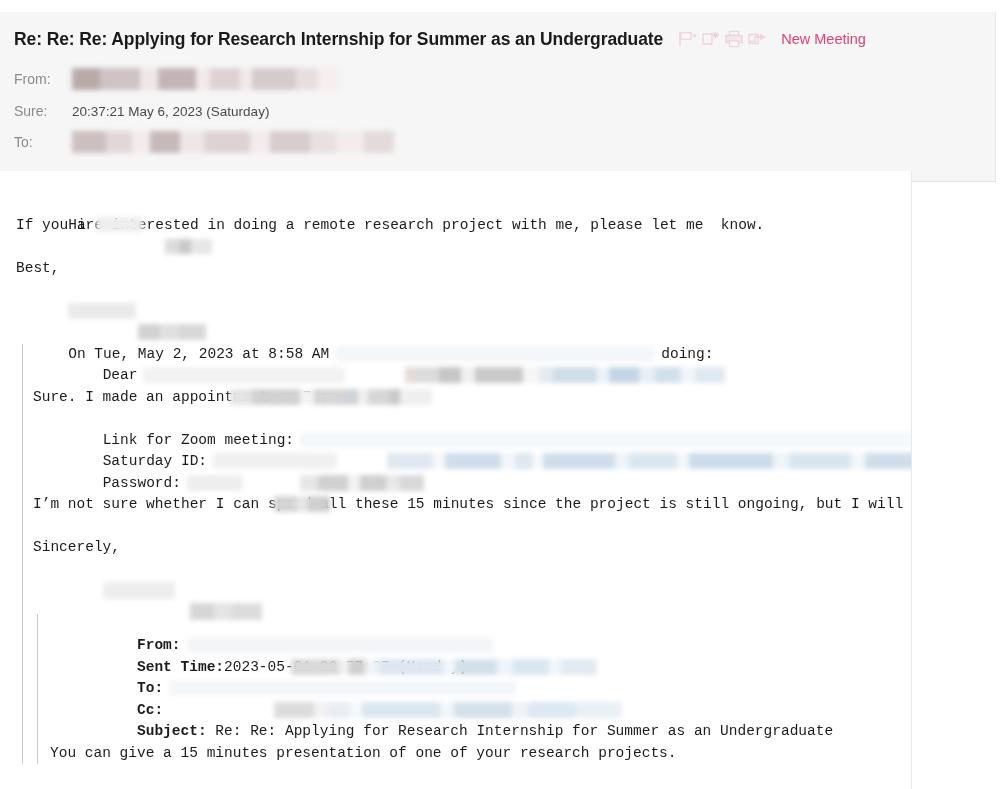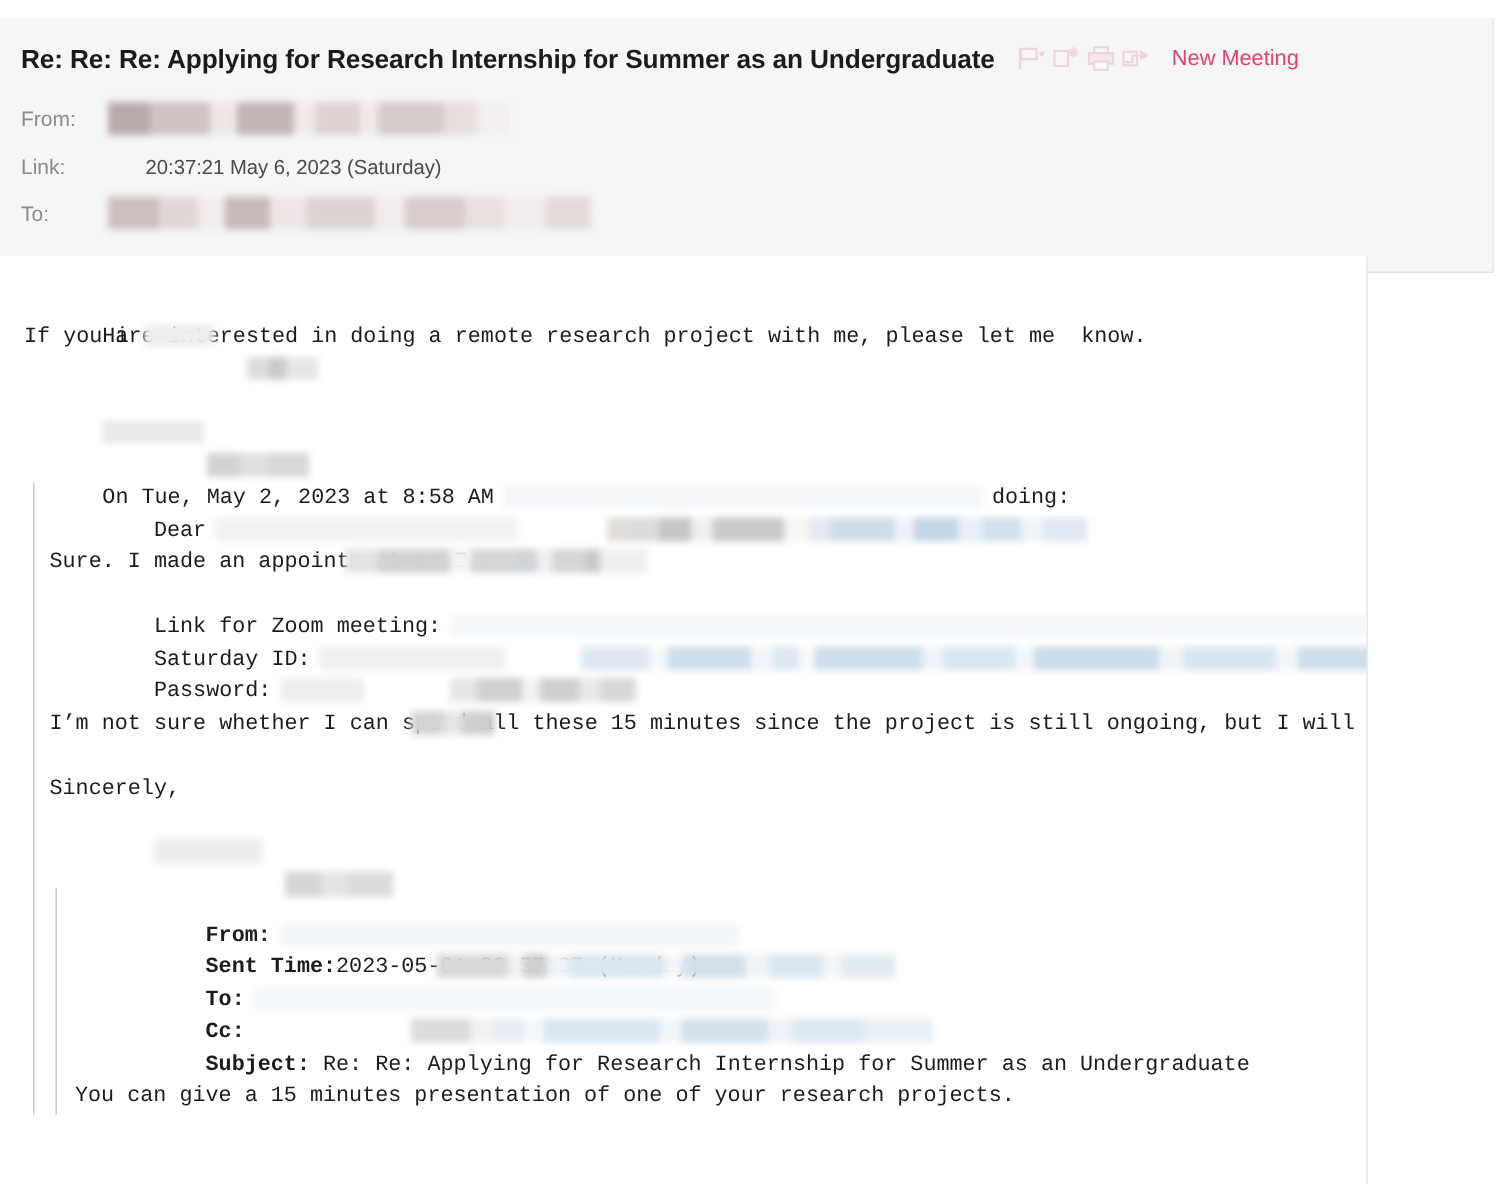--- a/index.html
+++ b/index.html
@@ -84,21 +84,20 @@
     font-size: 14px;
     color: #8b8b8b;
     font-family: "Liberation Sans", sans-serif;
     flex: none;
   }
   .meta-value {
     font-size: 13.5px;
     color: #4a4a4a;
     font-family: "Liberation Sans", sans-serif;
     white-space: nowrap;
-    margin-left: 25px;
   }
 
   
   .redact {
     display: inline-block;
     vertical-align: middle;
     border-radius: 2px;
     filter: blur(2.4px);
     position: relative;
   }
@@ -196,21 +195,21 @@
   </div>
 
   <div class="meta-row r-from">
     <span class="meta-label">From:</span>
     <span class="redact" style="width:268px;height:22px;background:#f4eceb;">
       <span style="width:28px;background:#b9aaaa"></span><span style="width:40px;background:#cfc3c3"></span><span style="width:18px;background:#efe7e7"></span><span style="width:38px;background:#c3b5b5"></span><span style="width:14px;background:#f2eaea"></span><span style="width:30px;background:#ded2d2"></span><span style="width:12px;background:#f2eaea"></span><span style="width:44px;background:#d6cbcb"></span><span style="width:22px;background:#e8dede"></span><span style="width:22px;background:#f5efef"></span>
     </span>
   </div>
 
   <div class="meta-row r-time">
-    <span class="meta-label">Link:</span>
+    <span class="meta-label">Sure:</span>
     <span class="meta-value">20:37:21 May 6, 2023 (Saturday)</span>
   </div>
 
   <div class="meta-row r-to">
     <span class="meta-label">To:</span>
     <span class="redact" style="width:322px;height:22px;background:#f4edec;">
       <span style="width:34px;background:#cdbfbf"></span><span style="width:26px;background:#e2d7d7"></span><span style="width:18px;background:#f2ecec"></span><span style="width:30px;background:#c7b9b9"></span><span style="width:24px;background:#efe7e7"></span><span style="width:46px;background:#ded3d3"></span><span style="width:20px;background:#f2eced"></span><span style="width:40px;background:#d8cccd"></span><span style="width:26px;background:#e9e0e0"></span><span style="width:28px;background:#f3ecec"></span><span style="width:30px;background:#e4dada"></span>
     </span>
   </div>
 </div>
@@ -221,20 +220,21 @@
     <div class="line">
       <span>Hi</span><span class="redact" style="width:47px;height:15px;background:#eeeeee;margin-left:10px;">
         <span style="width:14px;background:#dcdcdc"></span><span style="width:12px;background:#c9c9c9"></span><span style="width:21px;background:#e6e6e6"></span>
       </span>
     </div>
 
     <div class="line">If you are interested in doing a remote research project with me, please let me  know.</div>
 
     <div class="spacer"></div>
 
+    <div class="line">Best,</div>
 
     <div class="line">
       <span class="redact" style="width:68px;height:16px;background:#eaeaea;">
         <span style="width:22px;background:#d2d2d2"></span><span style="width:18px;background:#e0e0e0"></span><span style="width:28px;background:#d8d8d8"></span>
       </span>
     </div>
 
     <div class="spacer"></div>
 
     <div class="line">

